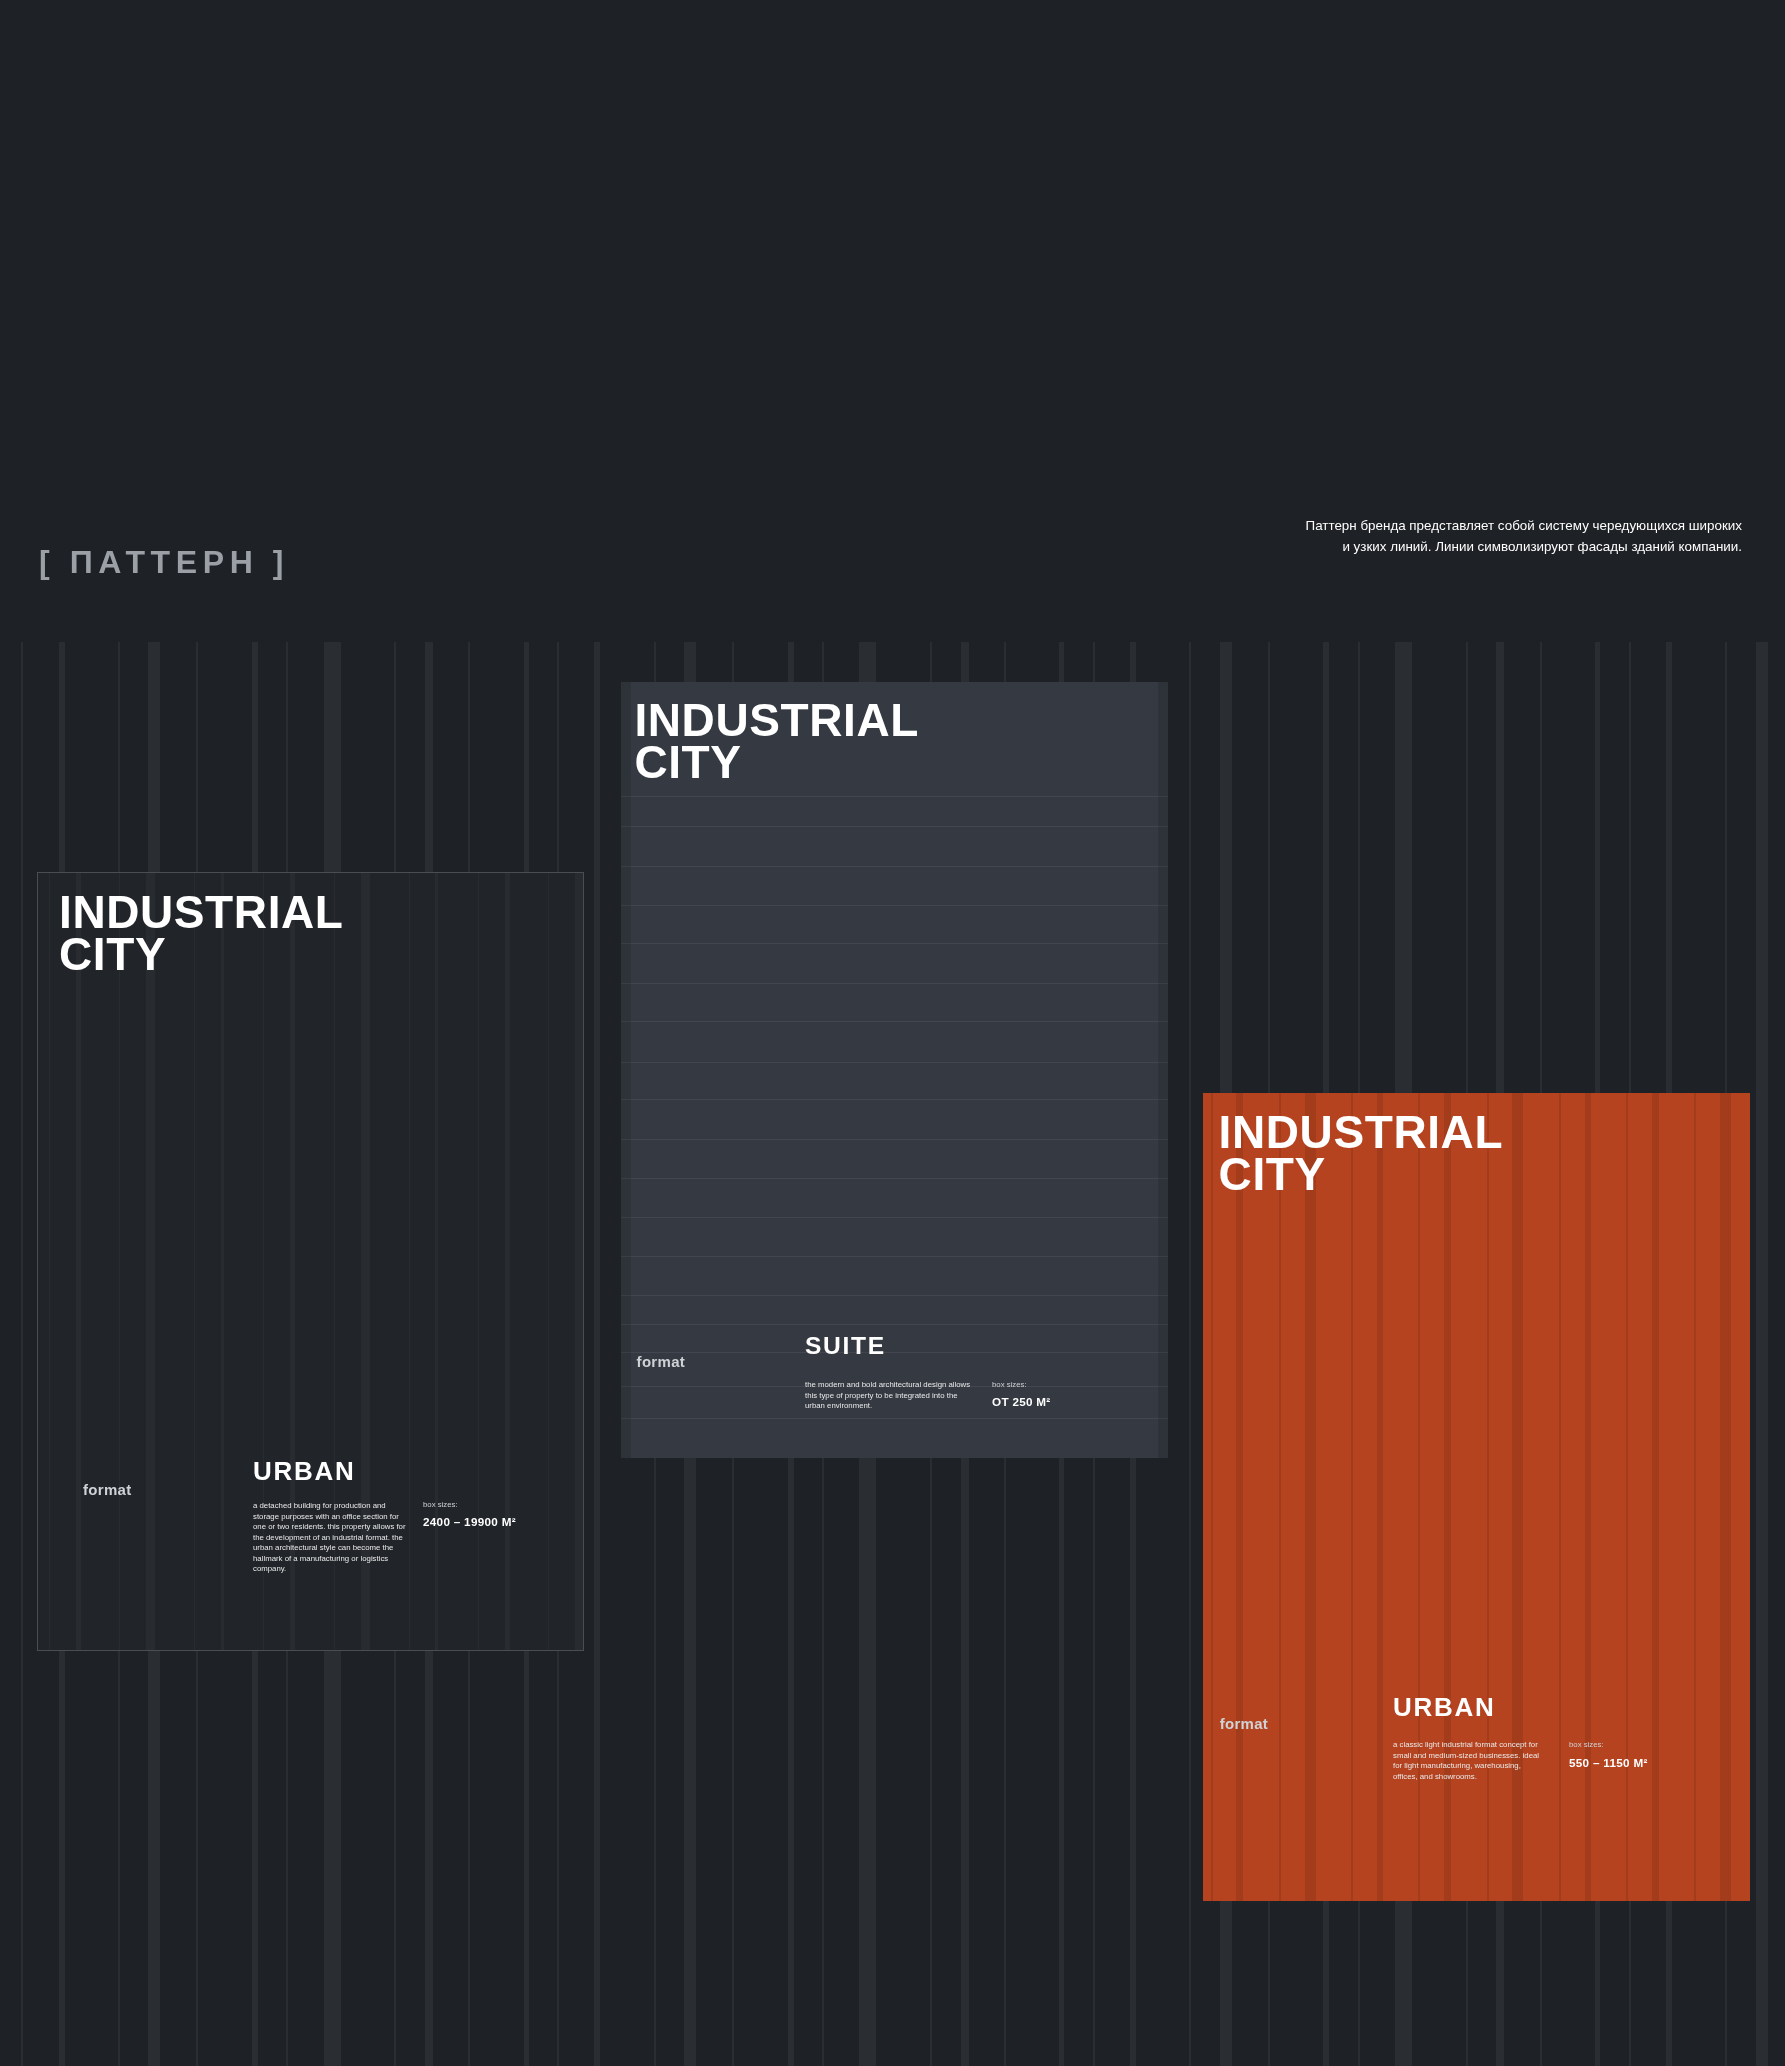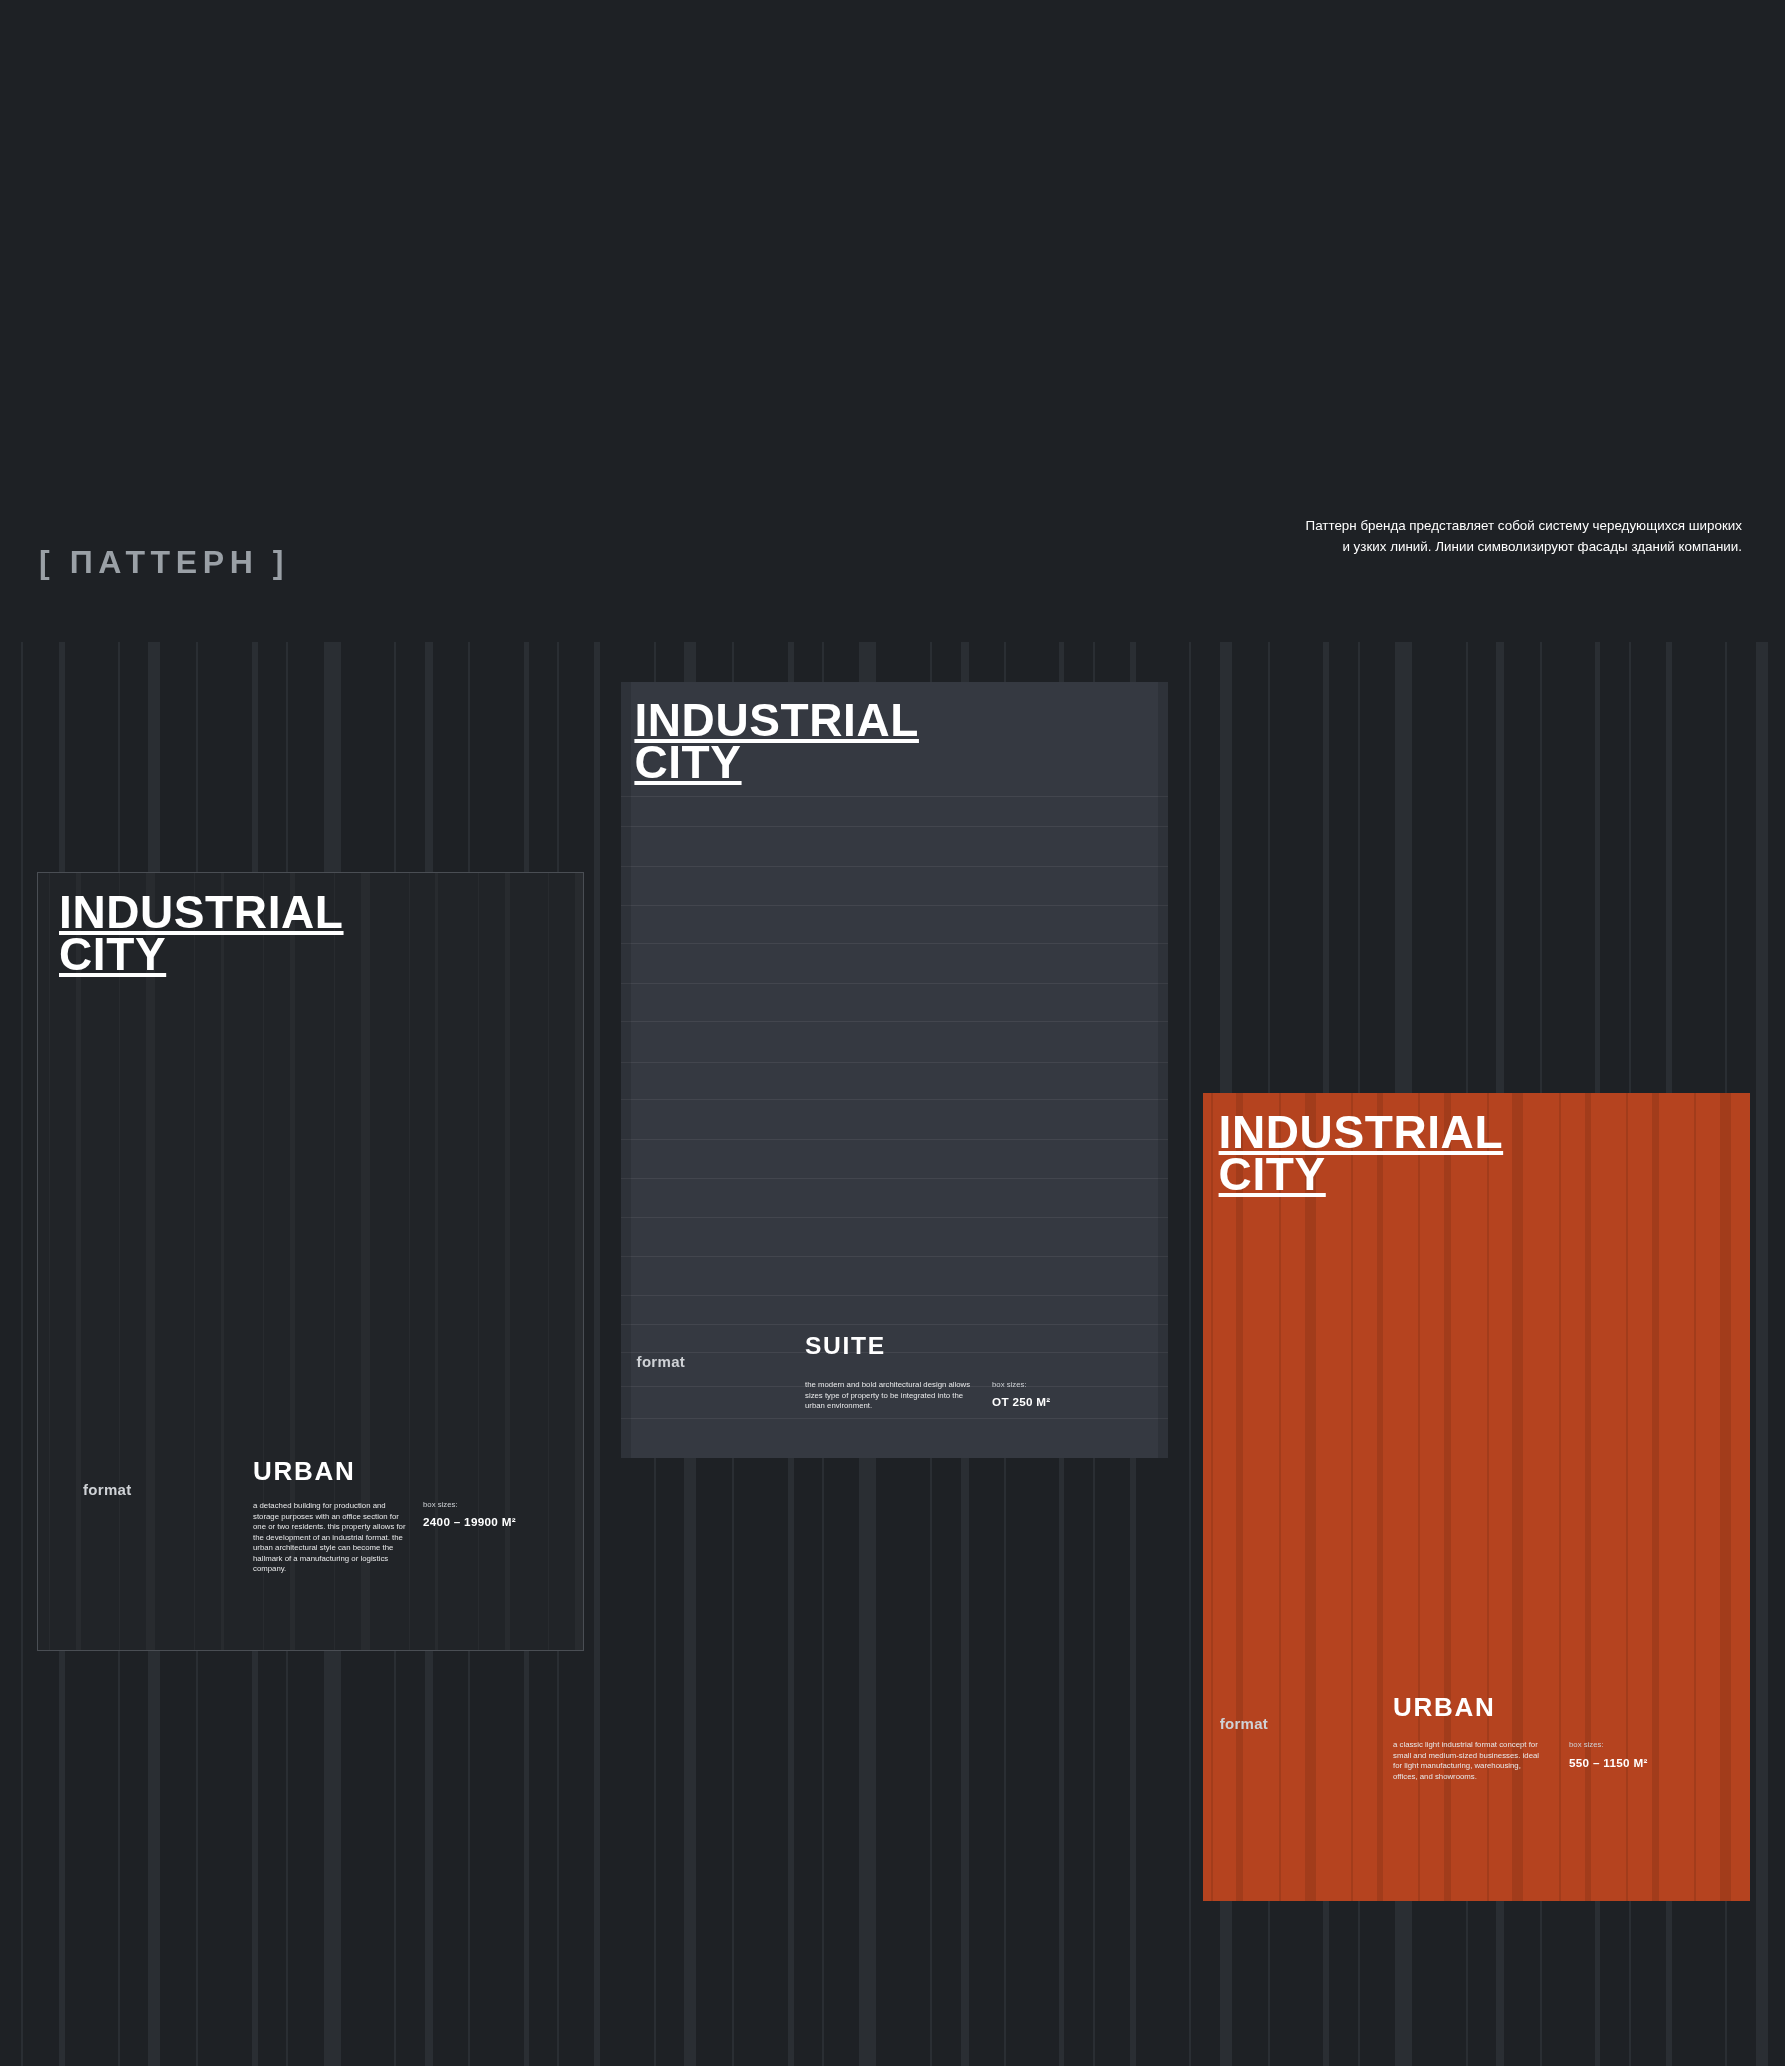--- a/index.html
+++ b/index.html
@@ -55,21 +55,20 @@
     color: #ffffff;
   }
 
   
   .logo {
     font-family: "Liberation Sans", sans-serif;
     font-weight: 700;
     color: #ffffff;
     line-height: 0.92;
     letter-spacing: 0.6px;
-    text-decoration: underline;
   }
   .logo .l1 { display: block; }
   .logo .l2 { display: block; }
 
   
   .poster {
     position: absolute;
     box-sizing: border-box;
     overflow: hidden;
   }
@@ -274,21 +273,21 @@
       <div class="pline" style="left: 0px; width: 10px; background: rgba(0, 0, 0, 0.12);"></div>
       <div class="pline" style="right: 0px; width: 10px; background: rgba(0, 0, 0, 0.12);"></div>
     </div>
   <div class="poster-inner">
     <div class="logo">
       <span class="l1"><span>INDUSTRIAL</span></span>
       <span class="l2"><span>CITY</span></span>
     </div>
     <div class="format-label" style="left:15.6px; top:671px;">format</div>
     <div class="poster-name" style="left:184px; top:650px; font-size:24.6px;">SUITE</div>
-    <div class="desc" style="left:184px; top:698px; width:170px;">the modern and bold architectural design allows sizes type of property to be integrated into the urban environment.</div>
+    <div class="desc" style="left:184px; top:698px; width:170px;">the modern and bold architectural design allows this type of property to be integrated into the urban environment.</div>
     <div class="boxsizes-label" style="left:371px; top:698px;">box sizes:</div>
     <div class="boxsizes-value" style="left:371px; top:713px;">OT 250 M²</div>
   </div>
 </div>
 
 <div class="poster" id="poster-base">
   <div class="poster-lines">
       <div class="pline" style="left: 7.8px; width: 2.2px;"></div>
       <div class="pline" style="left: 33px; width: 6.7px;"></div>
       <div class="pline" style="left: 76px; width: 2.2px;"></div>

